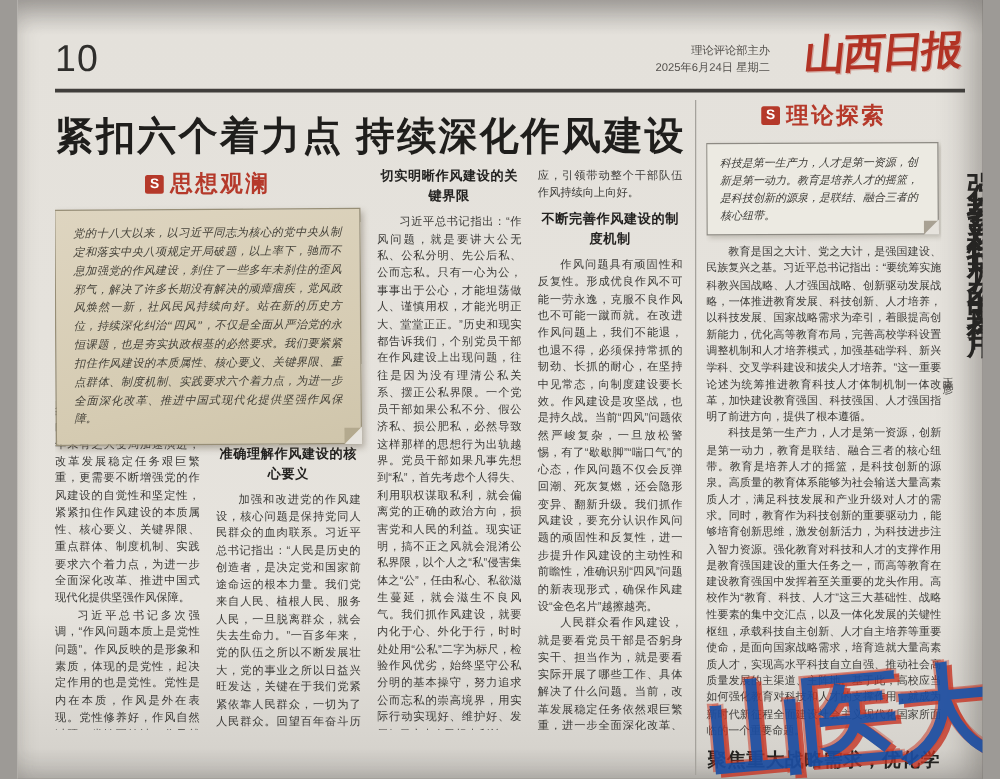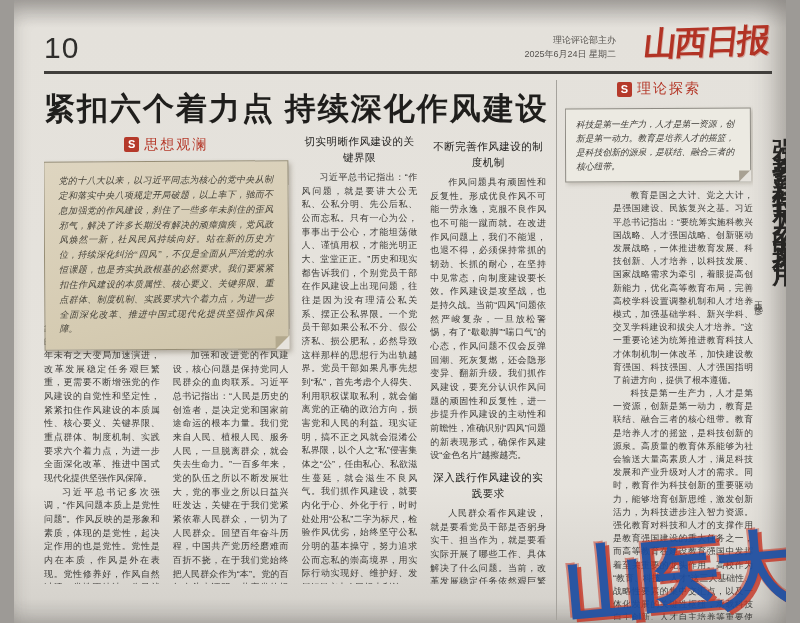--- a/index.html
+++ b/index.html
@@ -27,41 +27,41 @@
     text-align:center;letter-spacing:2px;margin:8px 0 2px;white-space:nowrap;}
   .byline{text-align:center;font-size:10px;letter-spacing:8px;color:#3a3938;margin:4px 0 6px;}
   .main-body{display:grid;grid-template-columns:repeat(4,1fr);grid-template-rows:176px auto;column-gap:13px;height:452px;overflow:hidden;}
   .cell{overflow:hidden;font-size:9px;line-height:1.52;text-align:justify;}
   .quote-area{grid-column:1/3;grid-row:1;overflow:visible;}
   .c1{grid-column:1;grid-row:2;} .c2{grid-column:2;grid-row:2;}
   .c3{grid-column:3;grid-row:1/3;} .c4{grid-column:4;grid-row:1/3;}
   .tagline{display:flex;justify-content:center;align-items:center;gap:5px;margin:2px 0 6px;}
   .s-box{width:15px;height:15px;background:#b5392a;color:#fff;font-weight:900;font-size:11px;
     display:flex;align-items:center;justify-content:center;border-radius:2px;}
-  .tag-label{color:#b5392a;font-weight:400;font-size:14px;letter-spacing:2px;}
+  .tag-label{color:#b5392a;font-weight:700;font-size:18px;letter-spacing:2px;}
   .quote-box{position:relative;background:linear-gradient(165deg,#ded5c0,#d5cbb2 70%,#cfc5ab);
     border:1px solid #978e76;box-shadow:2px 3px 5px rgba(80,70,50,.35);
     padding:11px 14px 13px;font-size:9px;line-height:1.65;color:#45423a;
     font-family:"Liberation Serif","DejaVu Serif",serif;font-style:italic;transform:rotate(-.4deg);}
   .quote-box .fold{position:absolute;right:-1px;bottom:-1px;width:0;height:0;
     border-left:14px solid transparent;border-bottom:14px solid #e6e3dd;}
   .quote-box .fold::after{content:"";position:absolute;left:-14px;bottom:-14px;width:0;height:0;
     border-right:13px solid transparent;border-top:13px solid #b3a98e;}
-  .subhead{font-size:10.5px;font-weight:400;color:#232220;text-align:center;margin:7px 0 5px;letter-spacing:.5px;}
+  .subhead{font-size:10.5px;font-weight:700;color:#232220;text-align:center;margin:7px 0 5px;letter-spacing:.5px;}
   p.body{margin:0;text-indent:2em;}
   
   .right-body{width:188px;flex:0 0 188px;display:flex;flex-direction:column;overflow:hidden;}
   .rt-quote{position:relative;background:#eceae2;border:1px solid #8d8a83;box-shadow:2px 2px 4px rgba(80,70,50,.25);
     padding:8px 10px;font-size:8.8px;line-height:1.6;color:#3e3c38;font-style:italic;
     font-family:"Liberation Serif","DejaVu Serif",serif;margin:4px 2px 7px 0;transform:rotate(-.3deg);}
   .rt-quote .fold{position:absolute;right:-1px;bottom:-1px;width:0;height:0;
     border-left:12px solid transparent;border-bottom:12px solid #e6e3dd;}
   .rt-quote .fold::after{content:"";position:absolute;left:-12px;bottom:-12px;width:0;height:0;
     border-right:11px solid transparent;border-top:11px solid #a8a193;}
-  .rt-text{font-size:8.8px;line-height:1.5;text-align:justify;overflow:hidden;flex:1;margin-left:48px;}
+  .rt-text{font-size:8.8px;line-height:1.5;text-align:justify;overflow:hidden;flex:1;}
   .rt-text .subhead{font-size:15px;}
   .v-strip{position:relative;width:52px;flex:0 0 52px;}
   .v-title{writing-mode:vertical-rl;font-family:"Liberation Serif","DejaVu Serif",serif;
     font-size:25px;font-weight:900;color:#262523;letter-spacing:9px;margin:38px auto 0;height:480px;text-align:start;}
   .v-byline{position:absolute;left:-6px;top:215px;writing-mode:vertical-rl;font-size:8.5px;color:#4a4845;letter-spacing:2px;}
   
   .watermark{position:absolute;right:-6px;bottom:-10px;z-index:5;pointer-events:none;
     font-family:"DejaVu Serif","Liberation Serif",serif;font-size:82px;font-weight:900;
     color:#1d4da0;transform:rotate(-5deg);letter-spacing:-6px;opacity:.93;
     text-shadow:4px 3px 0 rgba(196,49,33,.85),-2px -2px 0 rgba(196,49,33,.55),2px -1px 0 rgba(196,49,33,.4);}
@@ -103,33 +103,34 @@
           </div>
         </div>
 
         <div class="cell c1">
           <p class="body">党的作风关系党的形象，关系人心向背，关系党的生死存亡。当前，世界百年未有之大变局加速演进，改革发展稳定任务艰巨繁重，更需要不断增强党的作风建设的自觉性和坚定性，紧紧扣住作风建设的本质属性、核心要义、关键界限、重点群体、制度机制、实践要求六个着力点，为进一步全面深化改革、推进中国式现代化提供坚强作风保障。</p>
           <p class="body">习近平总书记多次强调，“作风问题本质上是党性问题”。作风反映的是形象和素质，体现的是党性，起决定作用的也是党性。党性是内在本质，作风是外在表现。党性修养好，作风自然过硬；党性不纯洁，作风就会出现这样那样的问题。因此，纠治“四风”顽疾，不能头痛医头、脚痛医脚，只盯在“几顿饭、几样菜、几张卡”等具体表现，必须通过作风问题剖析党性问题，以刀刃向内的自我革命精神触及思想和灵魂。我们抓作风建设，就要夯实党员干部立身、立业、立言、立德的基石，扎实修炼好共产党人的“心学”，切实把加强党性修养作为优良作风养成的本质要求，把政治修养摆在党性修养的首位，自觉加强党性锻炼，不断提高党性觉悟，坚持党风党纪一起抓，正风肃纪反腐相贯通，不断提高自身的免疫力，坚决抵</p>
         </div>
 
         <div class="cell c2">
           <p class="body" style="text-indent:0">御不正之风对党的健康肌体的侵蚀，确保党不变质、不变色、不变味。</p>
+          <div class="subhead">准确理解作风建设的核心要义</div>
           <p class="body">加强和改进党的作风建设，核心问题是保持党同人民群众的血肉联系。习近平总书记指出：“人民是历史的创造者，是决定党和国家前途命运的根本力量。我们党来自人民、植根人民、服务人民，一旦脱离群众，就会失去生命力。”一百多年来，党的队伍之所以不断发展壮大，党的事业之所以日益兴旺发达，关键在于我们党紧紧依靠人民群众，一切为了人民群众。回望百年奋斗历程，中国共产党历经磨难而百折不挠，在于我们党始终把人民群众作为“本”。党的百年奋斗史证明，共产党的根基在人民群众，党在人民群众中流淌，力量从人民群众中来。我们抓作风建设，就要一切为了人民、一切依靠人民，在凝聚人民群众智慧力量上下功夫，在倾听人民群众的意见建议上见真章，在解决人民群众的急难愁盼上求突破，以人民群众不断提升的获得感、幸福感和安全感，回答好“我是谁、为了谁、依靠谁”的历史课题，让作风建设的成效更加可感可及。</p>
         </div>
 
         <div class="cell c3">
           <div class="subhead" style="margin-top:2px">切实明晰作风建设的关键界限</div>
           <p class="body">习近平总书记指出：“作风问题，就是要讲大公无私、公私分明、先公后私、公而忘私。只有一心为公，事事出于公心，才能坦荡做人、谨慎用权，才能光明正大、堂堂正正。”历史和现实都告诉我们，个别党员干部在作风建设上出现问题，往往是因为没有理清公私关系、摆正公私界限。一个党员干部如果公私不分、假公济私、损公肥私，必然导致这样那样的思想行为出轨越界。党员干部如果凡事先想到“私”，首先考虑个人得失、利用职权谋取私利，就会偏离党的正确的政治方向，损害党和人民的利益。现实证明，搞不正之风就会混淆公私界限，以个人之“私”侵害集体之“公”，任由私心、私欲滋生蔓延，就会滋生不良风气。我们抓作风建设，就要内化于心、外化于行，时时处处用“公私”二字为标尺，检验作风优劣，始终坚守公私分明的基本操守，努力追求公而忘私的崇高境界，用实际行动实现好、维护好、发展好最广大人民根本利益。</p>
 
         </div>
 
         <div class="cell c4">
+          <p class="body" style="text-indent:0;margin-top:2px">应，引领带动整个干部队伍作风持续向上向好。</p>
           <div class="subhead">不断完善作风建设的制度机制</div>
           <p class="body">作风问题具有顽固性和反复性。形成优良作风不可能一劳永逸，克服不良作风也不可能一蹴而就。在改进作风问题上，我们不能退，也退不得，必须保持常抓的韧劲、长抓的耐心，在坚持中见常态，向制度建设要长效。作风建设是攻坚战，也是持久战。当前“四风”问题依然严峻复杂，一旦放松警惕，有了“歇歇脚”“喘口气”的心态，作风问题不仅会反弹回潮、死灰复燃，还会隐形变异、翻新升级。我们抓作风建设，要充分认识作风问题的顽固性和反复性，进一步提升作风建设的主动性和前瞻性，准确识别“四风”问题的新表现形式，确保作风建设“金色名片”越擦越亮。</p>
-          <div class="subhead">深入践行作风建设的实践要求</div>
           <p class="body">人民群众看作风建设，就是要看党员干部是否躬身实干、担当作为，就是要看实际开展了哪些工作、具体解决了什么问题。当前，改革发展稳定任务依然艰巨繁重，进一步全面深化改革、推进中国式现代化更需作风建设保驾护航。作风建设的成效如何，更要用实干实绩实效来检验。我们抓作风建设，就是既要紧密结合全面从严治党的形势任务，毫不动摇坚持严的基调、严的措施、严的氛围，在纠风肃纪、见底见效的斗争中让广大党员干部壮筋骨、强意志；又要深入联系本地区、本行业、本领域、本单位的实际，以优良作风凝心聚力、干事创业，在干事创业中进一步涵养正气、祛除邪气，以持续深化作风建设新成效开创高质量发展新局面。</p>
 
         </div>
       </div>
     </div>
 
     <div class="right-sec">
       <div class="right-body">
         <div class="tagline" style="margin-top:0">
           <span class="s-box">S</span>

